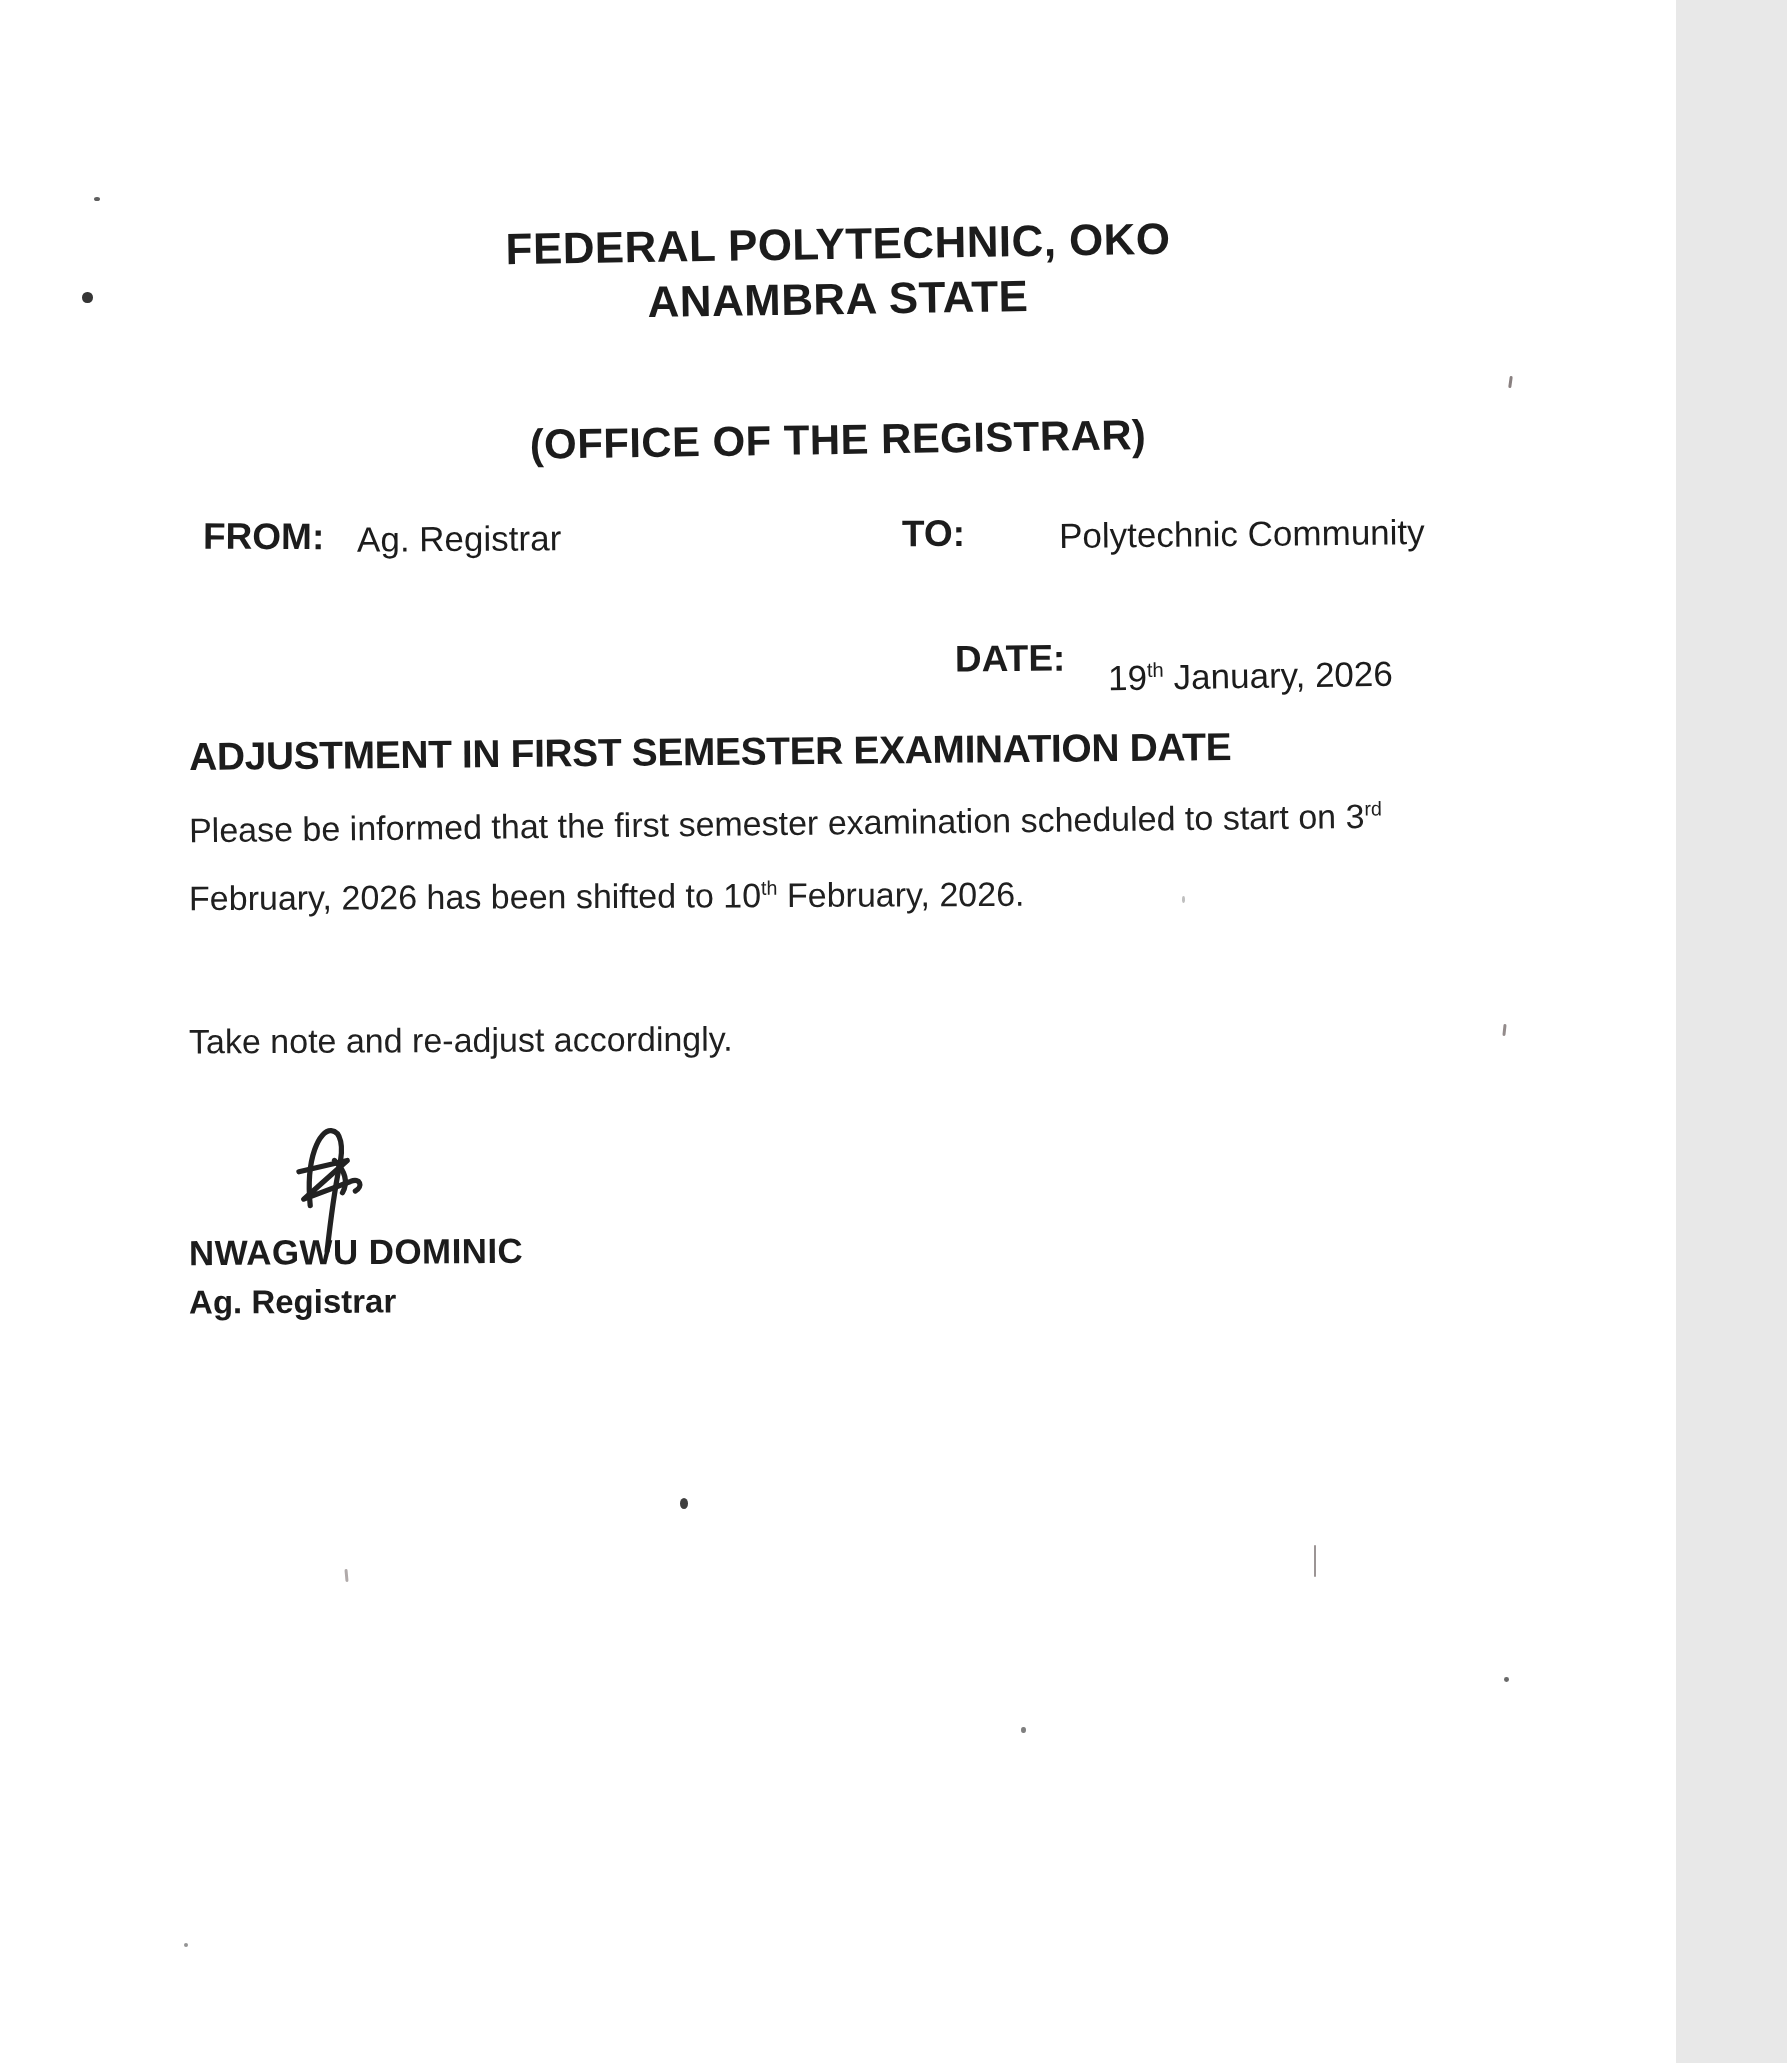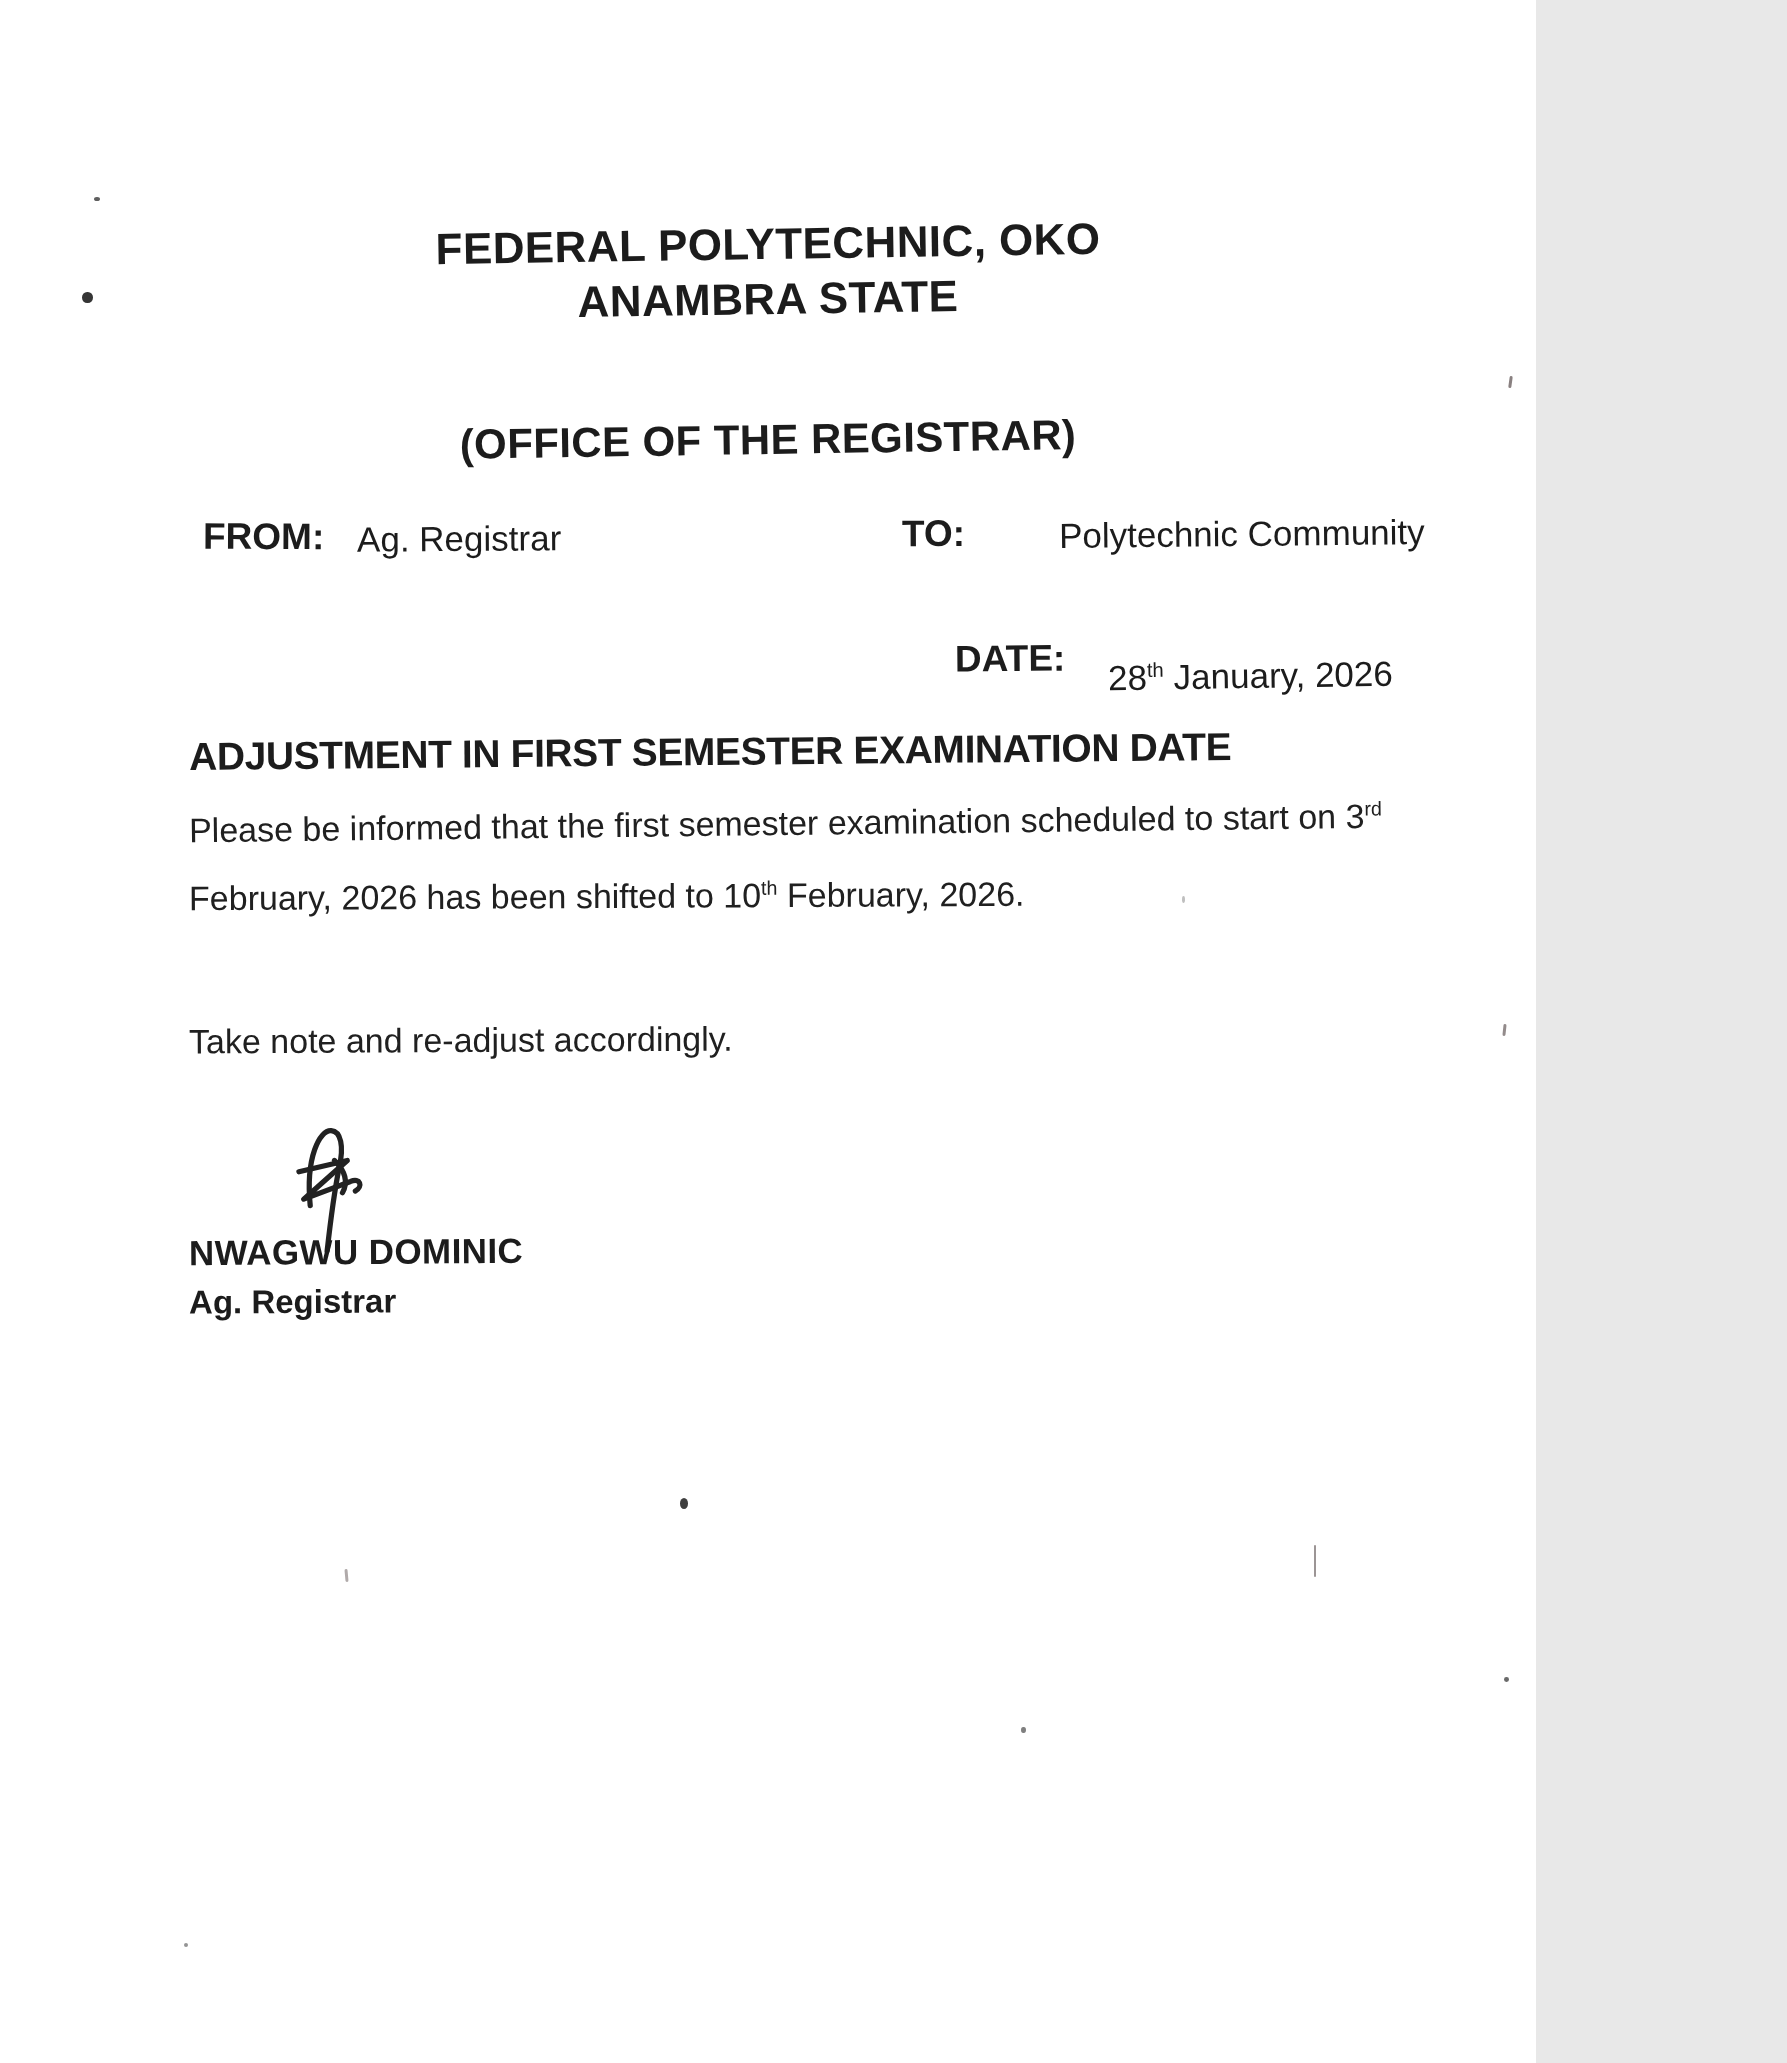--- a/index.html
+++ b/index.html
@@ -1,20 +1,20 @@
 <!DOCTYPE html>
 <html style="--ink: #1c1c1c; --paper: #ffffff;font-size:13px"><head>
 <meta charset="utf-8">
 <style>
   :root { --ink:#1c1c1c; --paper:#ffffff; }
   * { margin:0; padding:0; box-sizing:border-box; }
   html,body { background:#e8e8e8; }
   .page {
     position:relative;
-    width:1536px; height:2064px;
+    width:1676px; height:2064px;
     background:var(--paper);
     color:var(--ink);
     font-family:"Liberation Sans","DejaVu Sans",sans-serif;
     overflow:hidden;
   }
   .abs { position:absolute; line-height:1.15; white-space:nowrap; }
   .b { font-weight:700; }
   .center { left:0; width:100%; text-align:center; }
   .t1 { font-size:44px; letter-spacing:0.4px; transform:rotate(-0.9deg); }
   .office { font-size:42px; letter-spacing:0.4px; transform:rotate(-0.9deg); }
@@ -38,21 +38,21 @@
   <div class="abs center t1 b" style="top:219px;">FEDERAL POLYTECHNIC, OKO</div>
   <div class="abs center t1 b" style="top:274px;">ANAMBRA STATE</div>
   <div class="abs center office b" style="top:416px;">(OFFICE OF THE REGISTRAR)</div>
 
   <div class="abs label b" style="left:203px; top:516px; transform:rotate(0.2deg);">FROM:</div>
   <div class="abs val" style="left:357px; top:519px; transform:rotate(-0.4deg);">Ag. Registrar</div>
   <div class="abs label b" style="left:902px; top:513px; transform:rotate(-0.3deg);">TO:</div>
   <div class="abs val" style="left:1059px; top:514px; transform:rotate(-0.6deg);">Polytechnic Community</div>
 
   <div class="abs label b" style="left:955px; top:638px; transform:rotate(-0.5deg);">DATE:</div>
-  <div class="abs val" style="left:1108px; top:656px; transform:rotate(-0.9deg);"><span>28</span><span class="sup">th</span><span> January, 2026</span></div>
+  <div class="abs val" style="left:1108px; top:656px; transform:rotate(-0.9deg);"><span>19</span><span class="sup">th</span><span> January, 2026</span></div>
 
   <div class="abs subject b" style="left:189px; top:730px;">ADJUSTMENT IN FIRST SEMESTER EXAMINATION DATE</div>
 
   <div class="abs body-line" style="left:189px; top:804px; transform:rotate(-0.7deg);"><span>Please be informed that the first semester examination scheduled to start on 3</span><span class="sup">rd</span></div>
   <div class="abs body-line" style="left:189px; top:877px; transform:rotate(-0.3deg);"><span>February, 2026 has been shifted to 10</span><span class="sup">th</span><span> February, 2026.</span></div>
 
   <div class="abs body-line" style="left:189px; top:1021px; transform:rotate(-0.3deg);">Take note and re-adjust accordingly.</div>
 
   <div class="sig-wrap">
     <svg width="121" height="129" viewBox="0 0 150 160">

